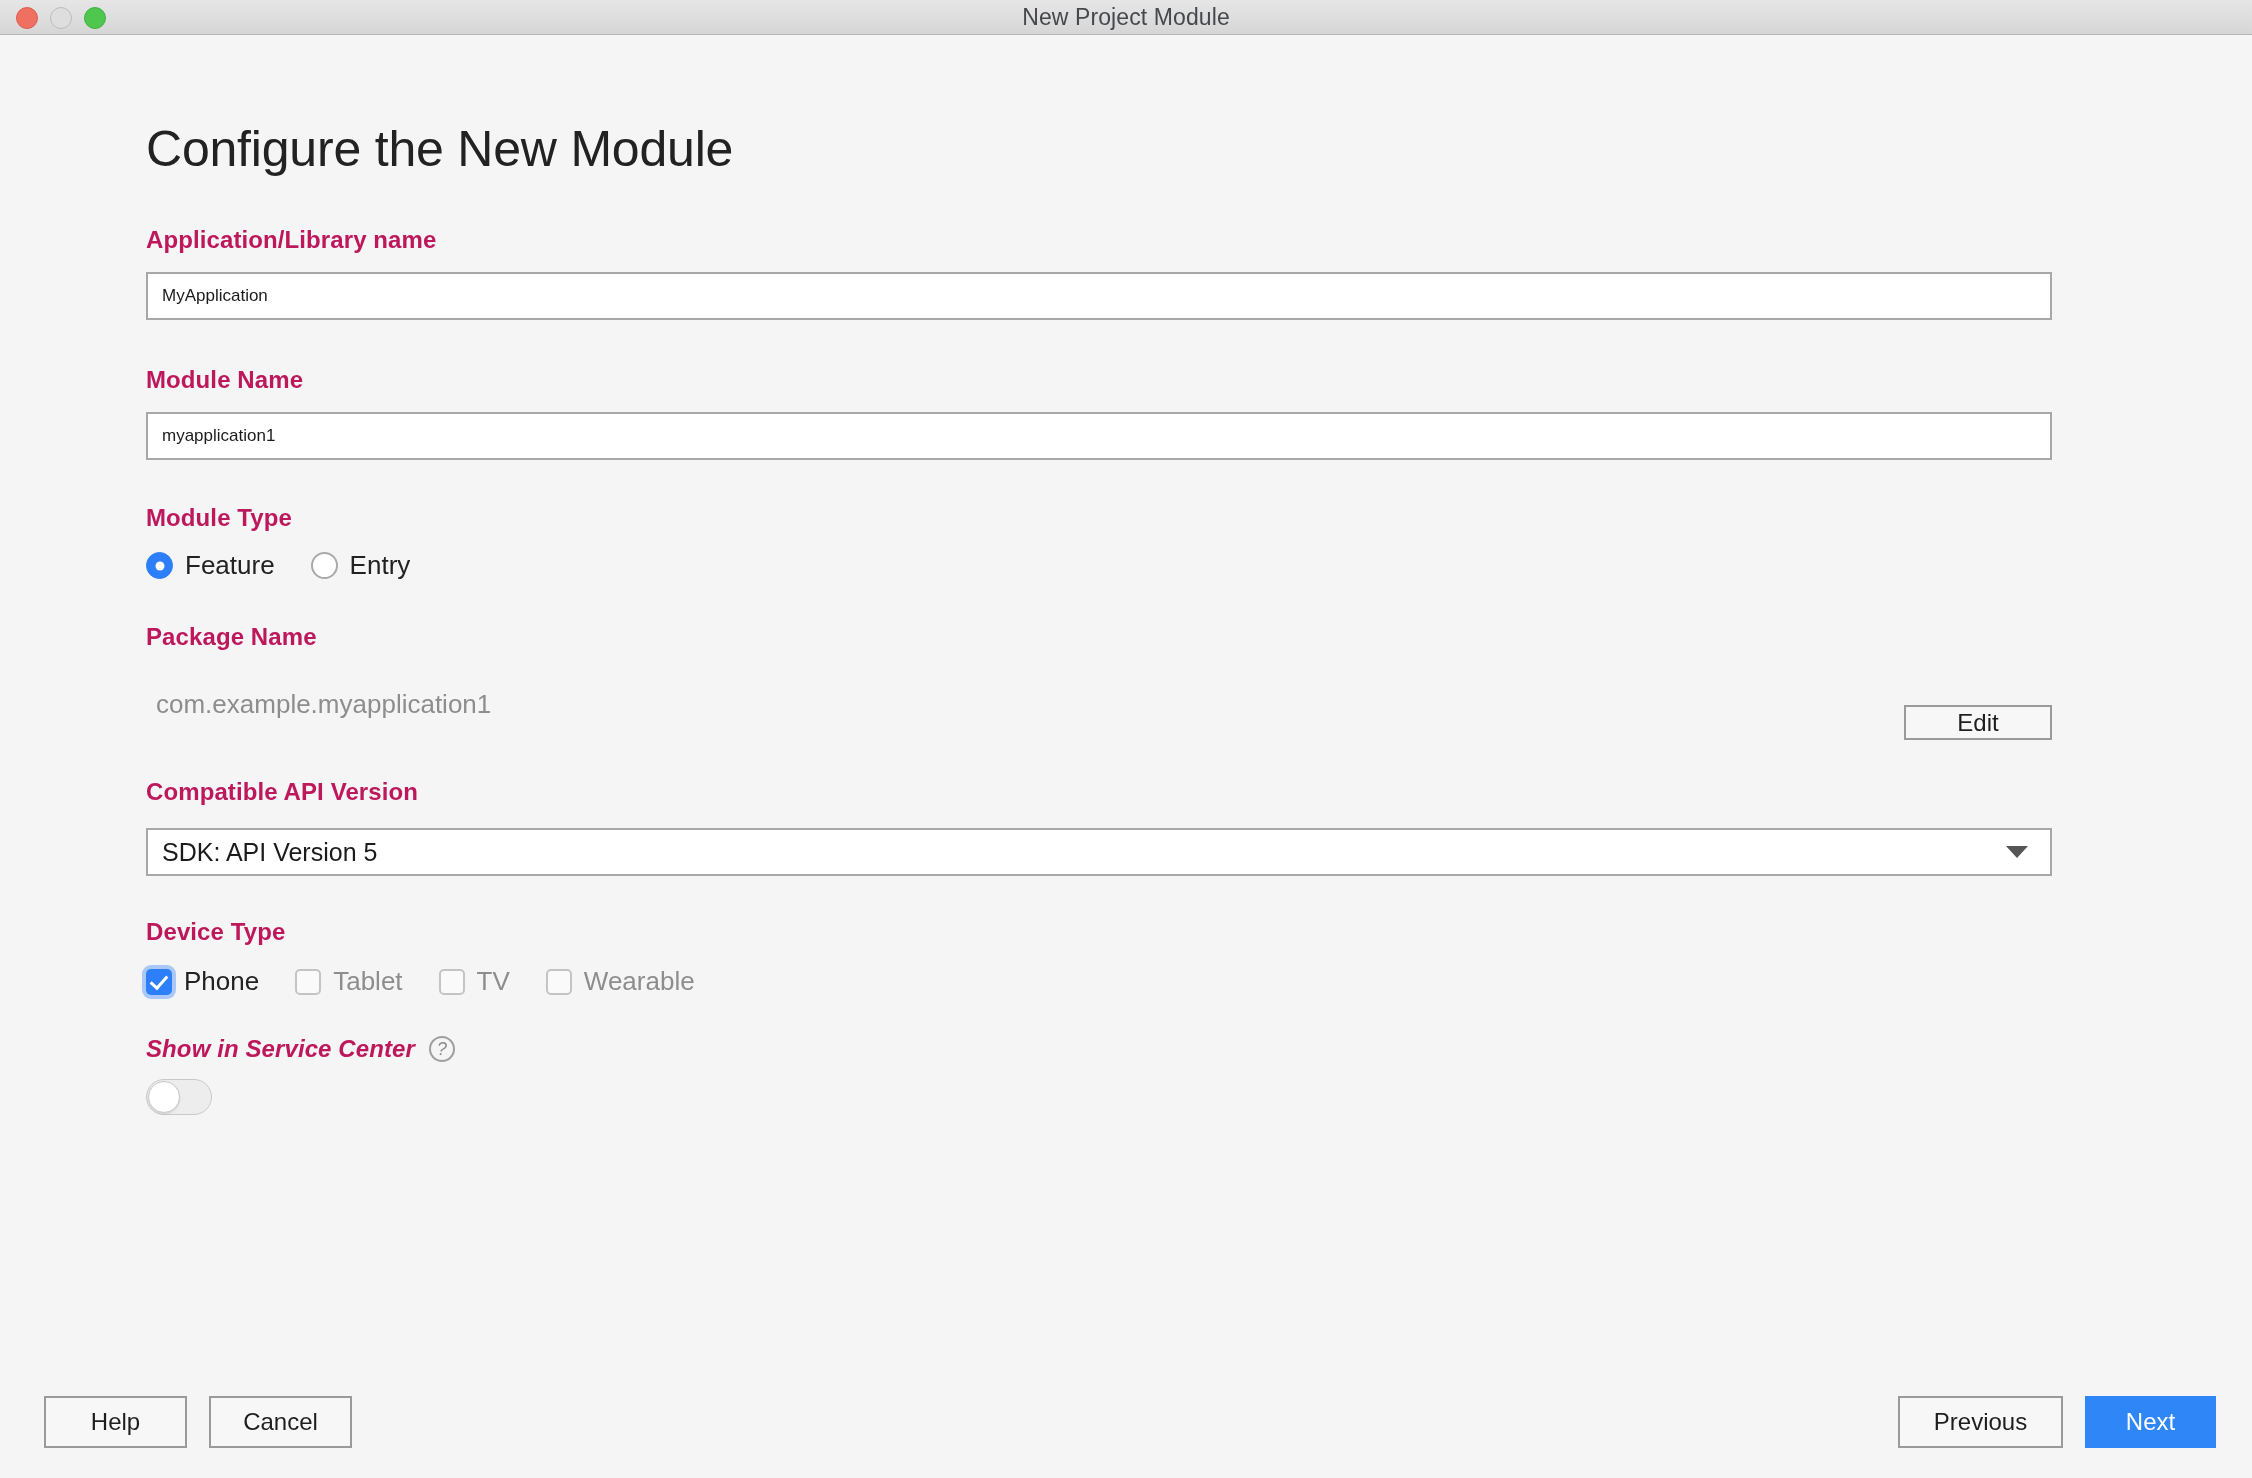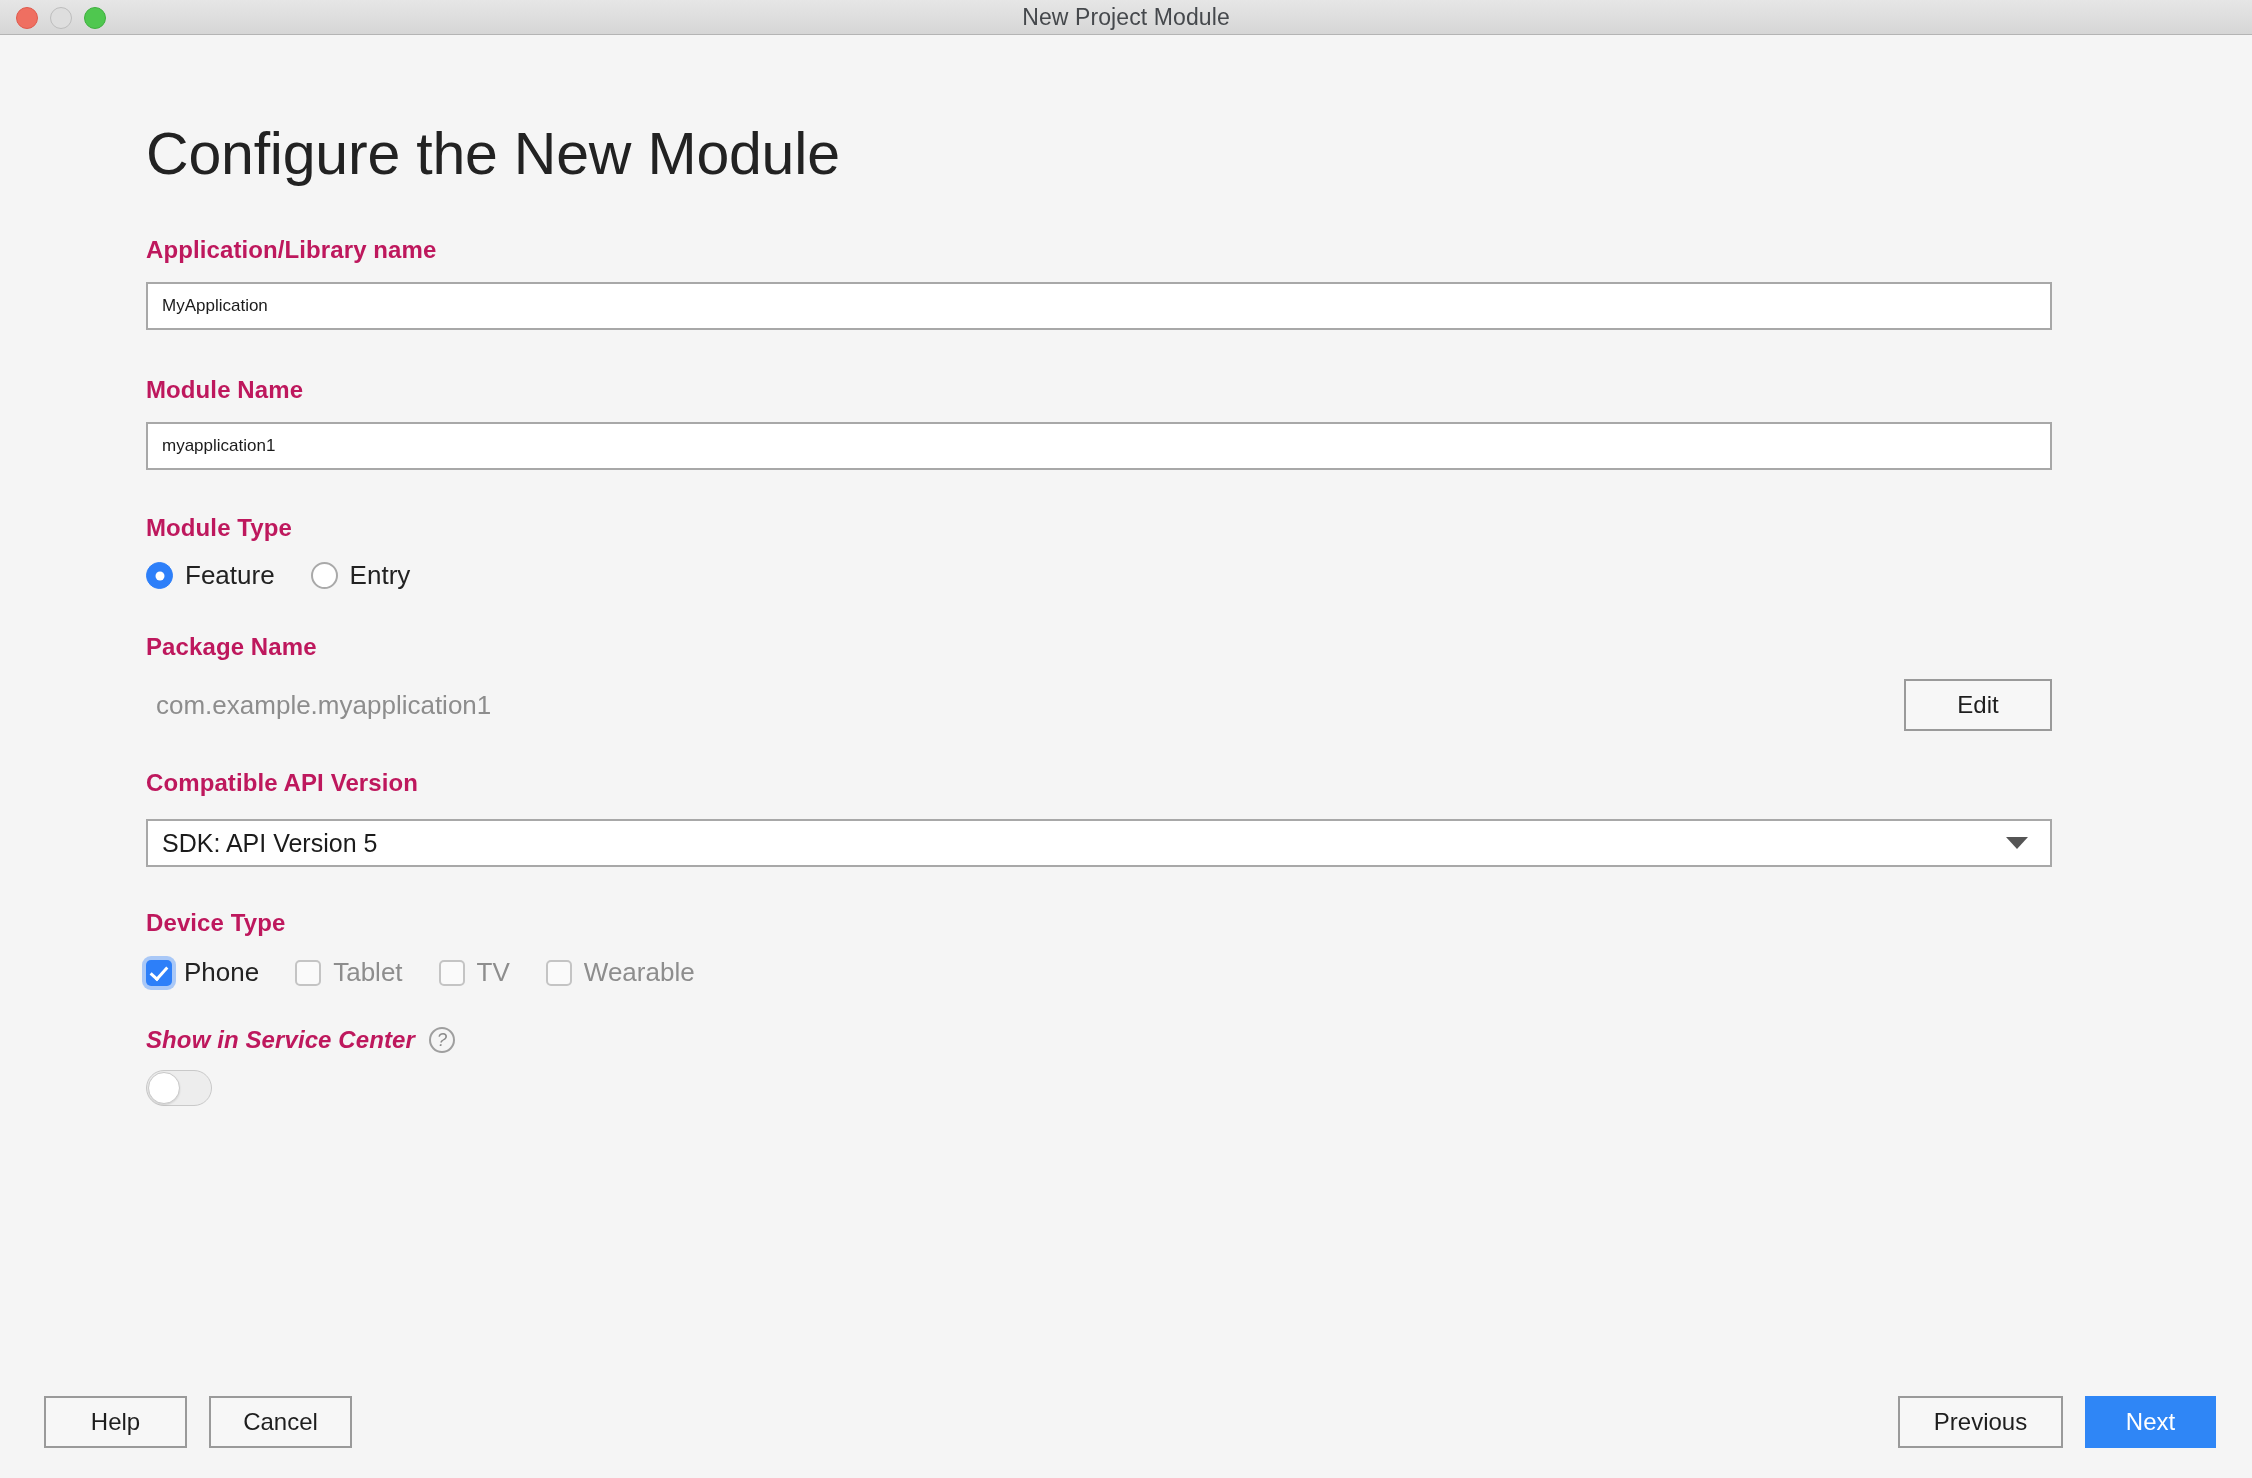--- a/index.html
+++ b/index.html
@@ -70,21 +70,21 @@
   }
 
   .inner {
     position: absolute;
     left: 146px;
     top: 0;
     width: 1906px;
   }
 
   .page-title {
-    font-size: 59px;
+    font-size: 50px;
     color: #222222;
     font-weight: 400;
     margin-top: 85px;
     letter-spacing: -0.2px;
   }
 
   .field-label {
     font-size: 24px;
     font-weight: bold;
     color: #be185d;
@@ -153,21 +153,21 @@
   }
   .btn {
     font-family: "Liberation Sans", sans-serif;
     background: #f7f7f7;
     border: 2px solid #9a9a9a;
     font-size: 24px;
     color: #1e1e1e;
     cursor: pointer;
     padding: 0;
   }
-  .edit-btn { width: 148px; height: 52px; }
+  .edit-btn { width: 148px; height: 35px; margin-top: 36px; }
 
   
   .select-wrap { position: relative; width: 1906px; height: 48px; }
   .select-box {
     width: 1906px; height: 48px;
     background: #ffffff;
     border: 2px solid #a8a8a8;
     font-size: 25px;
     color: #1b1b1b;
     line-height: 44px;

